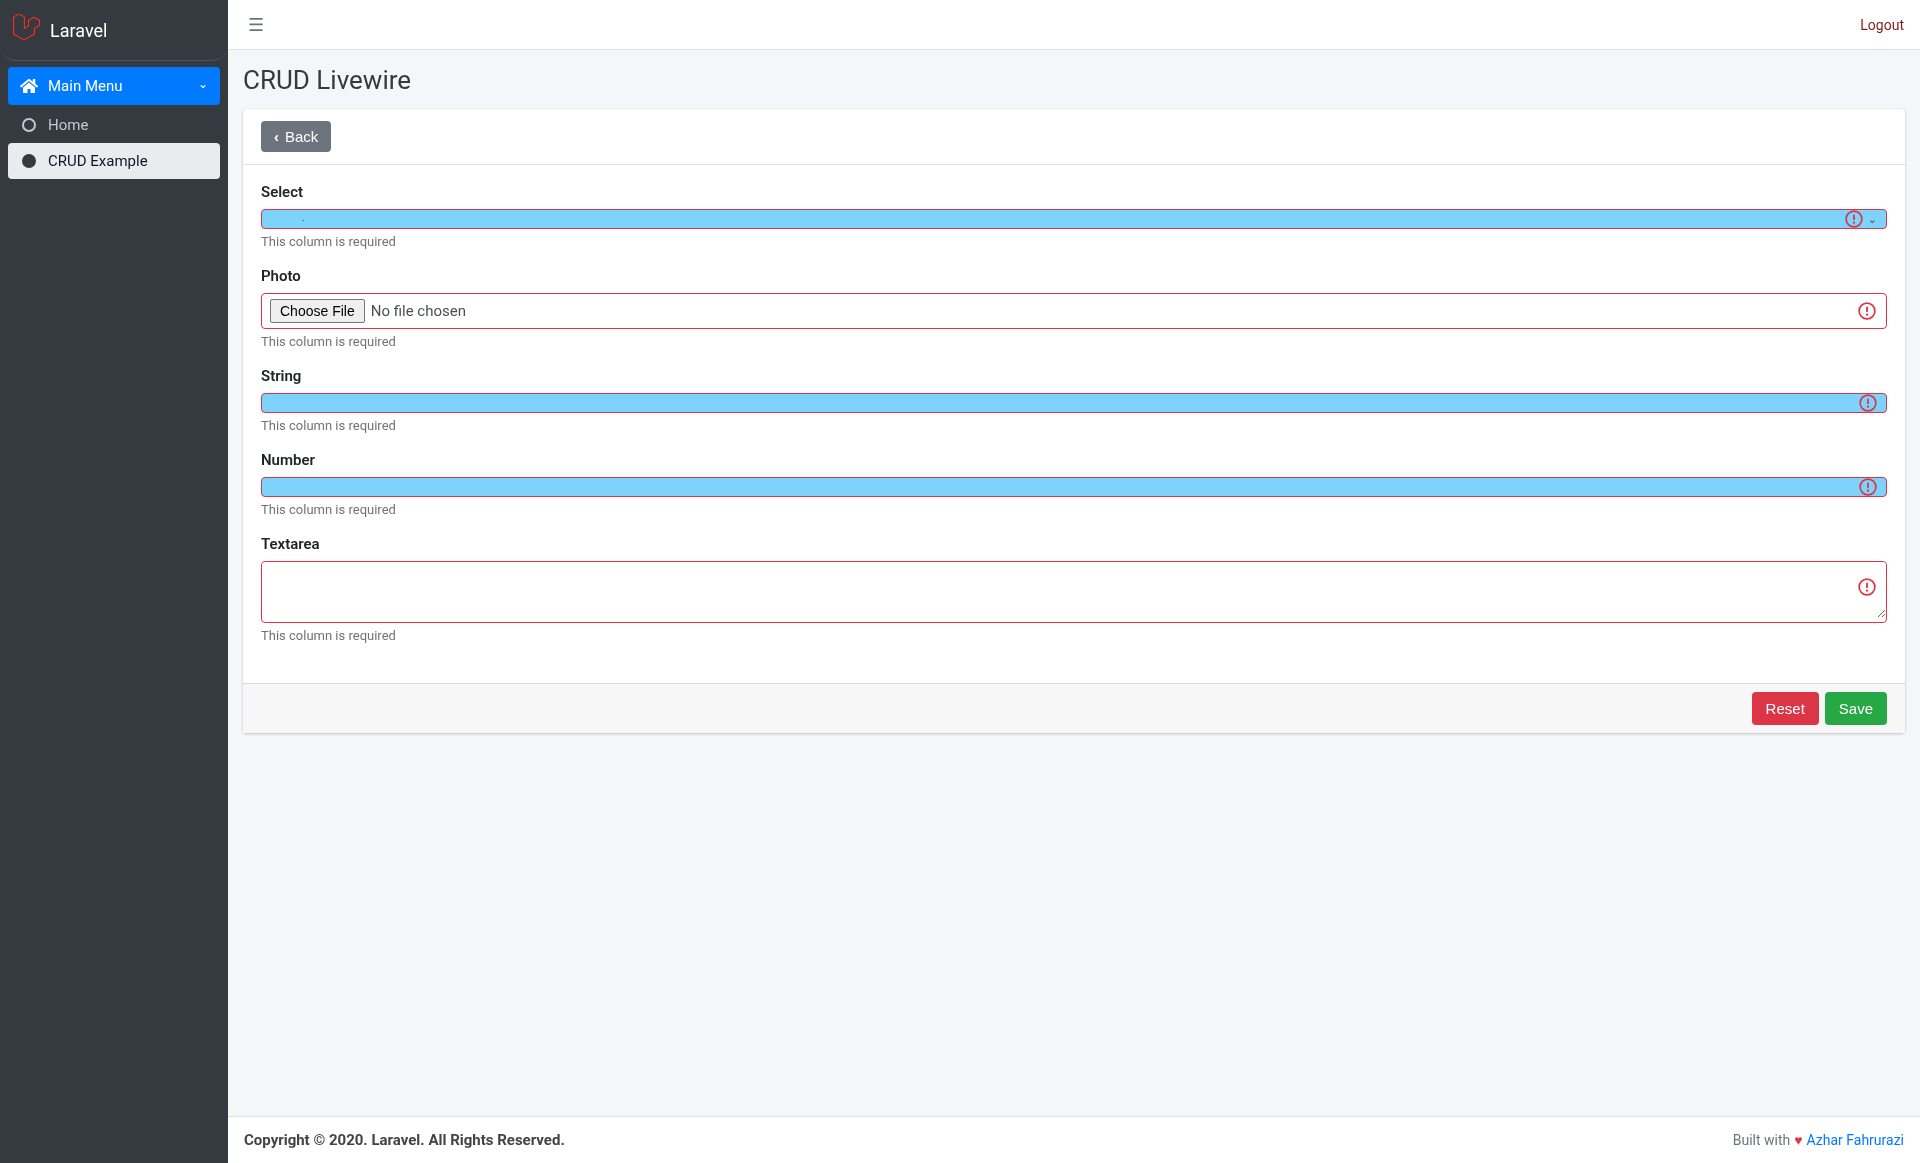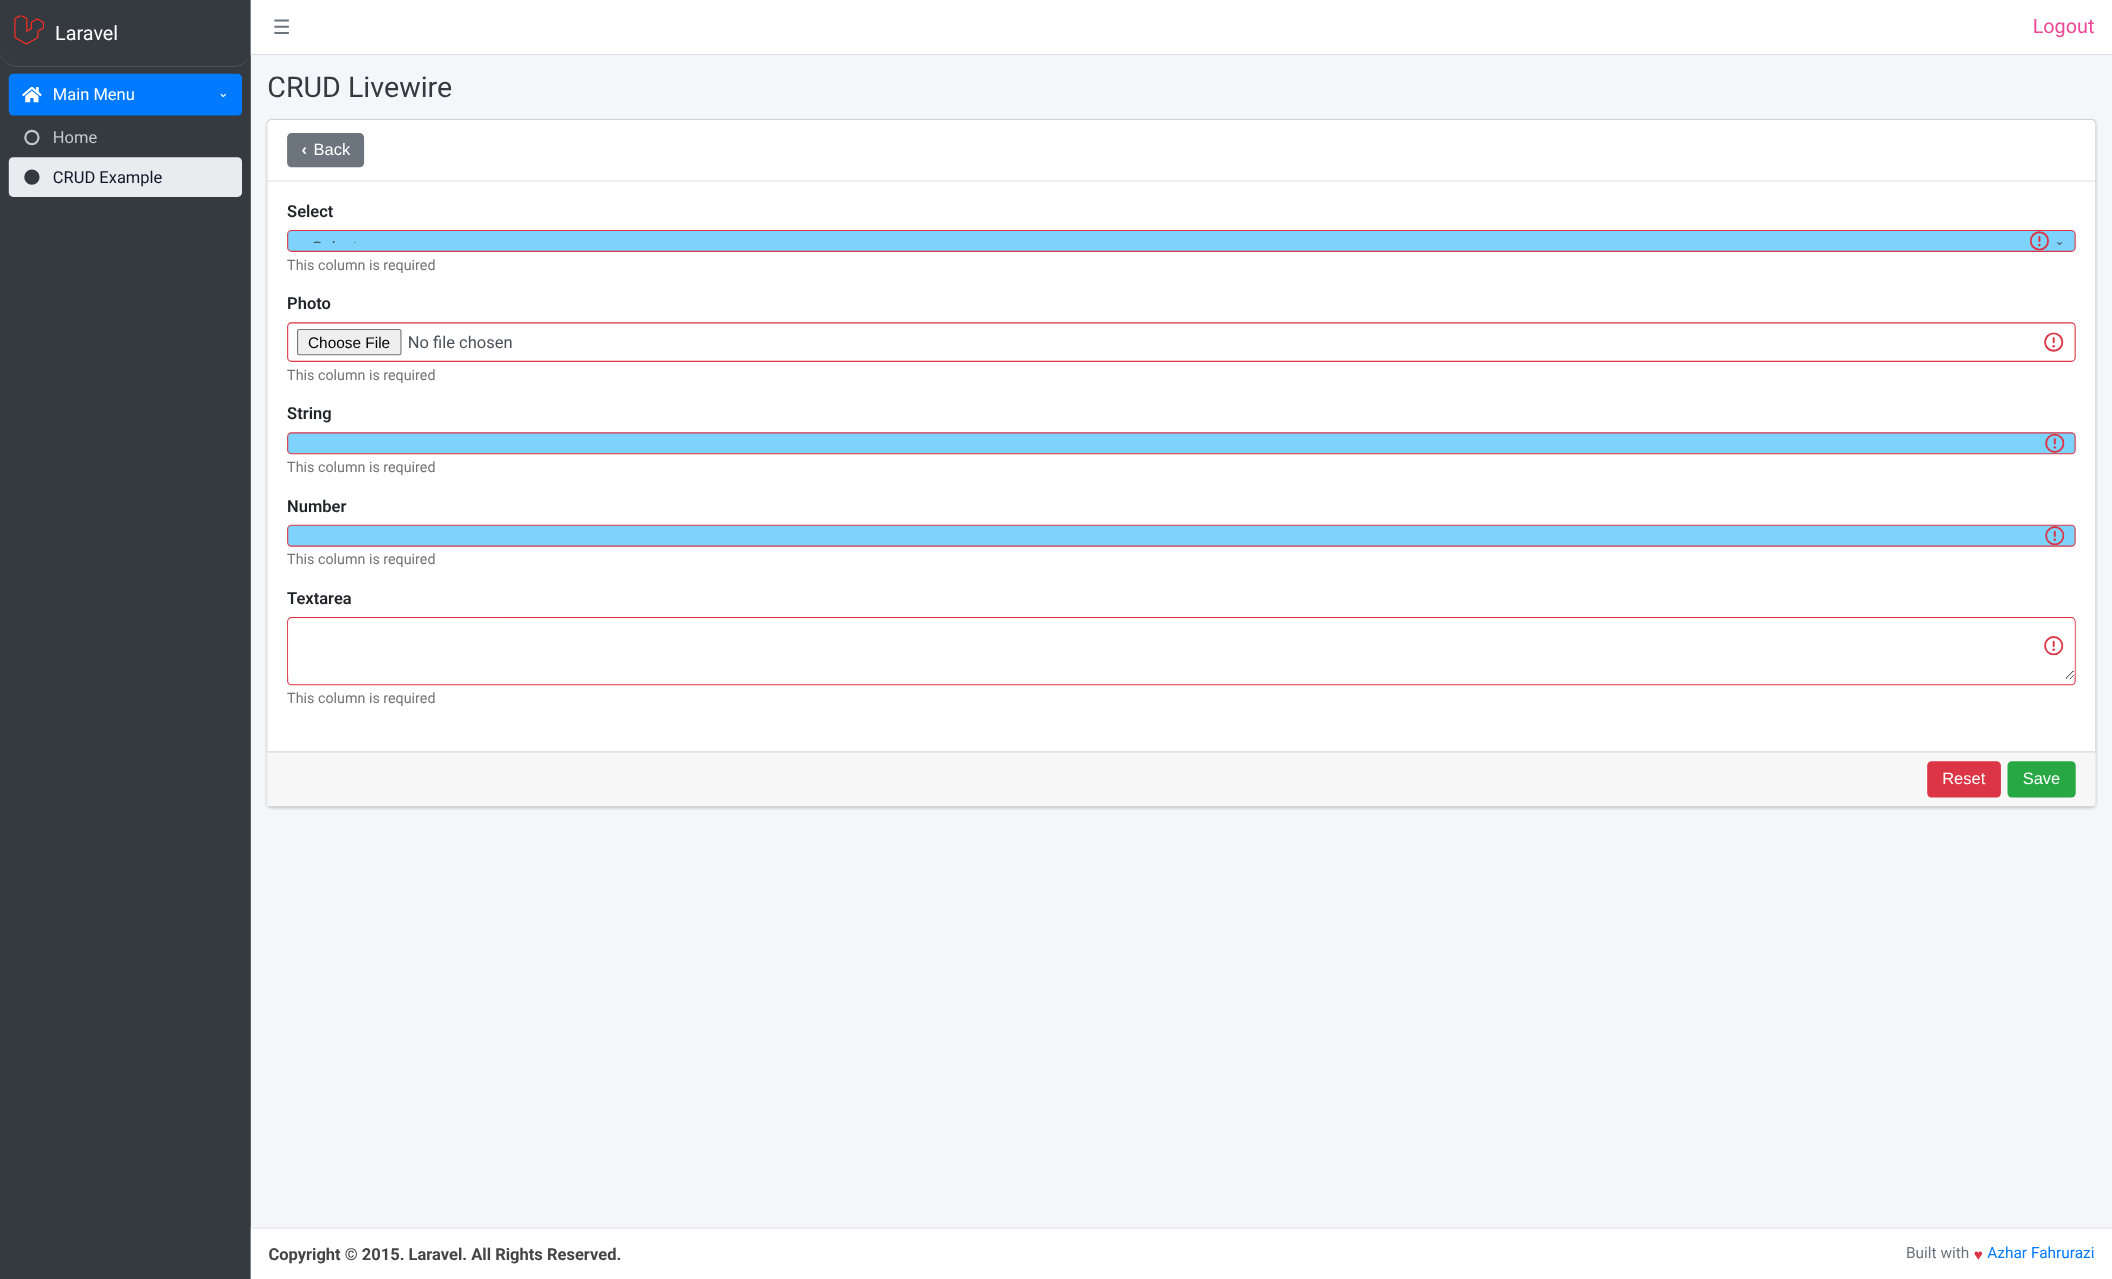--- a/index.html
+++ b/index.html
@@ -14,21 +14,21 @@
 .nav-header .home-ic { margin-right: 10px; }
 .nav-header .label { flex: 1; font-size: 15px; }
 .nav-header .chev { font-size: 12px; }
 .nav-item { display: flex; align-items: center; padding: 9px 12px 9px 14px; border-radius: 4px; cursor: pointer; color: #c2c7d0; font-size: 15px; }
 .nav-item .dot { width: 14px; height: 14px; border: 2px solid #c2c7d0; border-radius: 50%; margin-right: 12px; }
 .nav-item.active { background: #e9ecef; color: #0f172a; }
 .nav-item.active .dot { background: #343a40; border-color: #343a40; }
 .main { flex: 1; display: flex; flex-direction: column; }
 .topbar { background: #fff; border-bottom: 1px solid #dee2e6; padding: 8px 16px; display: flex; align-items: center; justify-content: space-between; height: 50px; }
 .burger { cursor: pointer; color: #6c757d; font-size: 18px; padding: 4px; }
-.logout { color: #ec4899; cursor: pointer; font-size: 18px; text-align: center; }
+.logout { color: #7f1d1d; cursor: pointer; font-size: 14px; text-align: center; }
 .content { padding: 15px 15px 0 15px; flex: 1; }
 .page-title { font-size: 26px; font-weight: 400; color: #343a40; margin-bottom: 14px; }
 .card { background: #fff; border-radius: 4px; box-shadow: 0 0 1px rgba(0,0,0,.125), 0 1px 3px rgba(0,0,0,.2); }
 .card-header { padding: 12px 18px; border-bottom: 1px solid rgba(0,0,0,.125); }
 .back-btn { background: #6c757d; color: #fff; border: none; padding: 7px 13px; border-radius: 4px; cursor: pointer; font-size: 15px; display: inline-flex; align-items: center; }
 .back-btn .chev-l { margin-right: 6px; font-weight: bold; }
 .card-body { padding: 18px; }
 .form-group { margin-bottom: 18px; }
 .form-label { font-weight: 600; color: #212529; display: block; margin-bottom: 8px; font-size: 15px; }
 .form-control { width: 100%; border: 1px solid #dc3545; border-radius: 4px; padding: 7px 36px 7px 12px; font-size: 15px; color: #495057; background: #7dd3fc; position: relative; height: 20px; }
@@ -197,21 +197,21 @@
         </div>
 
         <div class="card-footer">
           <button class="btn btn-danger">Reset</button>
           <button class="btn btn-success">Save</button>
         </div>
       </div>
     </div>
 
     <footer class="footer">
-      <strong>Copyright © 2015. Laravel. All Rights Reserved.</strong>
+      <strong>Copyright © 2020. Laravel. All Rights Reserved.</strong>
       <span class="footer-right">
         <span>Built with</span>
         <span class="heart">♥</span>
         <a href="#">Azhar Fahrurazi</a>
       </span>
     </footer>
 
   </div>
 </div>
 

